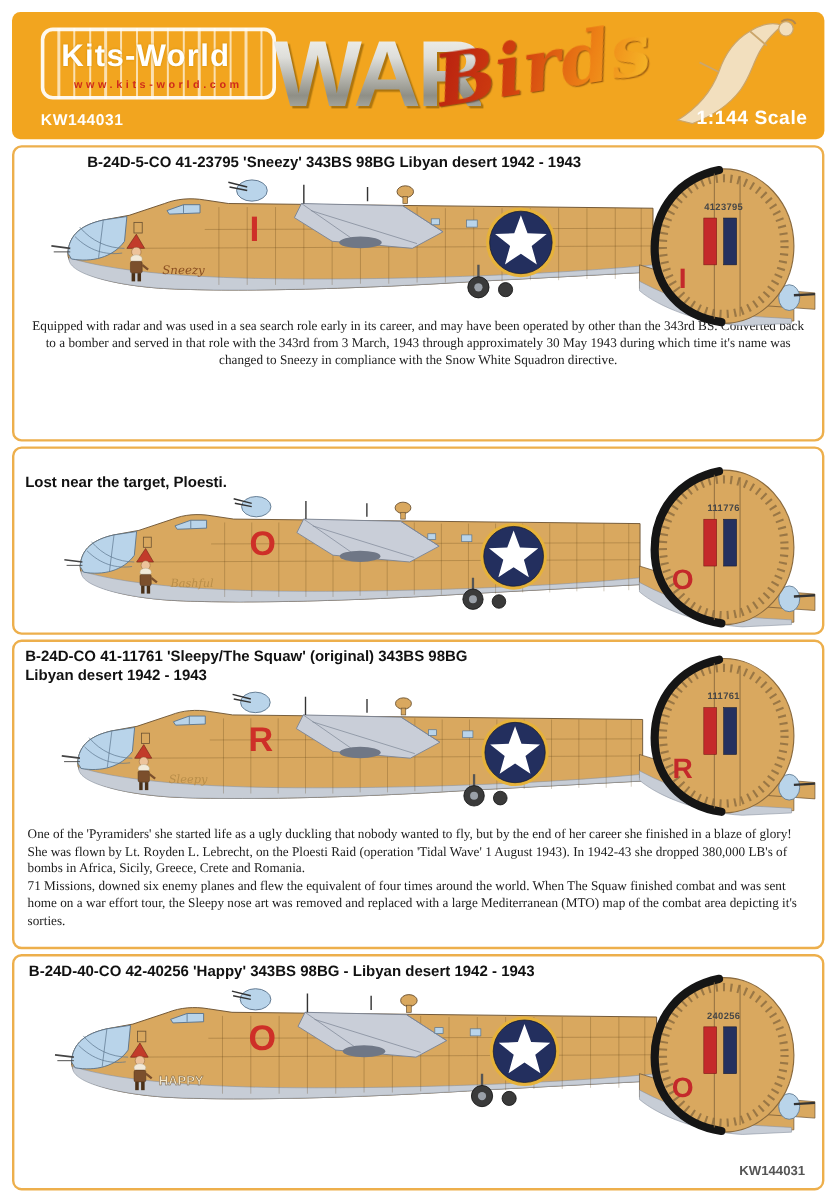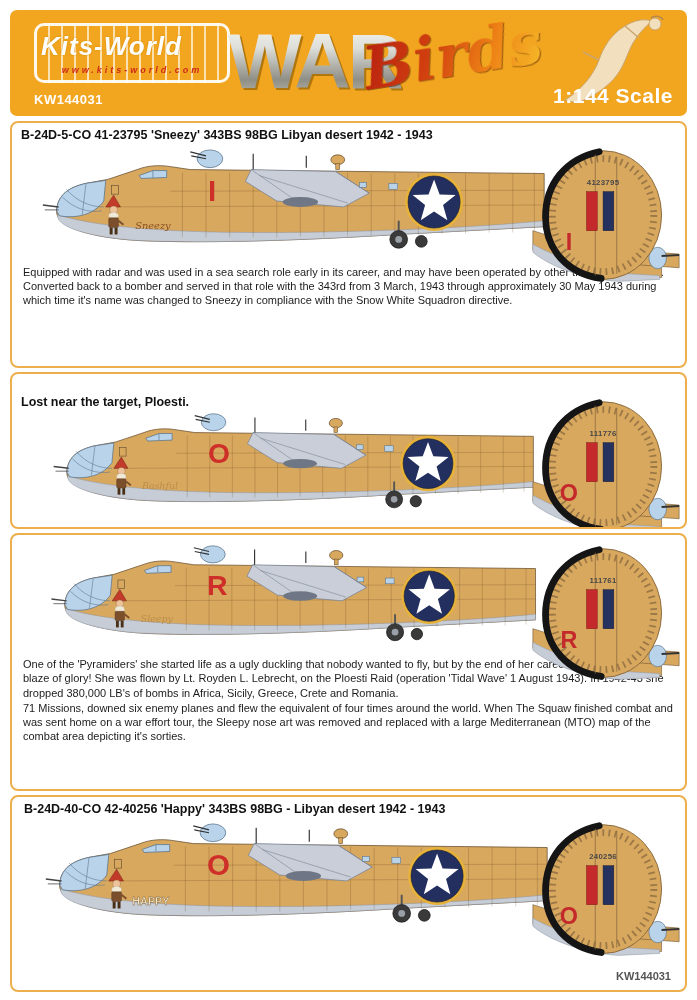--- a/index.html
+++ b/index.html
@@ -2,50 +2,50 @@
 <html><head>
 <meta charset="utf-8">
 <style>
   html,body{margin:0;padding:0;background:#fff;}
   body{width:697px;height:1000px;position:relative;font-family:"Liberation Sans",sans-serif;overflow:hidden;}
   .page{position:absolute;left:10px;top:10px;width:677px;}
 
   
   .hdr{position:relative;height:106px;background:#F2A51F;border-radius:7px;margin-bottom:5px;overflow:hidden;}
   .brand{position:absolute;left:24px;top:13px;width:196px;}
-  .brandbox{border:3px solid rgba(255,255,255,.92);border-radius:10px;padding:5px 4px;
-    background:repeating-linear-gradient(90deg,rgba(255,255,255,0) 0 11px,rgba(255,255,255,.65) 11px 13px);font-style:italic;}
+  .brandbox{border:3px solid rgba(255,255,255,.92);border-radius:10px;padding:5px 14px;
+    background:repeating-linear-gradient(90deg,rgba(255,255,255,0) 0 11px,rgba(255,255,255,.65) 11px 13px);}
   .brandname{font-size:26px;font-weight:800;color:#fff;letter-spacing:1px;text-shadow:0 0 2px #cf8b00;white-space:nowrap;}
   .brandurl{margin-top:3px;font-size:9px;font-weight:700;color:#cf2a1a;letter-spacing:3px;white-space:nowrap;text-align:center;}
   .brandcode{margin-top:9px;font-size:13px;font-weight:700;color:#fff;letter-spacing:.5px;}
   .war{position:absolute;left:218px;top:6px;font-size:78px;font-weight:900;letter-spacing:-3px;
     font-family:"Liberation Sans",sans-serif;
     background:linear-gradient(180deg,#fdfdf6 0%,#dededa 35%,#8f8f86 70%,#cccdc4 100%);
     -webkit-background-clip:text;background-clip:text;color:transparent;
     filter:drop-shadow(2px 2px 0 rgba(120,80,0,.55));}
   .birds{position:absolute;left:352px;top:10px;font-family:"DejaVu Serif",serif;font-style:italic;font-weight:700;
     font-size:60px;transform:rotate(-9deg);
     background:linear-gradient(115deg,#b41c10 0%,#d2410f 40%,#ee8316 70%,#f7c22c 100%);
     -webkit-background-clip:text;background-clip:text;color:transparent;
     filter:drop-shadow(1px 1px 0 rgba(70,20,0,.5));}
   .pinup{position:absolute;left:545px;top:4px;}
-  .scale{position:absolute;right:14px;bottom:8px;font-size:21px;font-weight:800;color:#fff;letter-spacing:.5px;}
+  .scale{position:absolute;right:14px;bottom:8px;font-size:16px;font-weight:800;color:#fff;letter-spacing:.5px;}
 
   
   .sec{position:relative;border:2px solid #EDAF4C;border-radius:8px;background:#fff;
        padding:5px 9px;box-sizing:border-box;margin-bottom:4px;overflow:hidden;}
-  .sec.s1{height:247px;} .sec.s2{height:157px;} .sec.s3{height:258px;} .sec.s4{height:197px;padding-left:12px;}
+  .sec.s1{height:247px;text-align:center;} .sec.s2{height:157px;} .sec.s3{height:258px;} .sec.s4{height:197px;padding-left:12px;}
   .stitle{font-size:12.5px;font-weight:700;color:#111;width:515px;line-height:1.25;}
   .plane{display:block;width:545px;height:116px;margin-top:2px;}
   .s2 .plane{height:111px;margin-top:0;}
   .s3 .plane{height:112px;}
-  .tailwrap{position:absolute;top:18px;right:5px;width:148px;height:156px;}
+  .tailwrap{position:absolute;top:8px;right:5px;width:148px;height:156px;}
   .s3 .tailwrap{top:4px;}
   .para{margin:3px 2px 0 2px;font-size:11px;line-height:1.3;color:#1c1c1c;}
-  .para p{margin:0 0 1px 0;}
+  .para p{margin:0 0 1px 0;font-family:Liberation Serif, serif;}
   .footcode{position:absolute;right:14px;bottom:8px;font-size:11px;font-weight:700;color:#555;}
 
   
   svg text{font-family:"Liberation Sans",sans-serif;}
   .code-letter{font-size:30px;font-weight:700;fill:#CE2F28;}
   .nose-name{font-size:10px;font-style:italic;font-family:"DejaVu Serif",serif;fill:#8a4f22;}
   .s2 .nose-name{fill:#b98e4a;}
   .s3 .nose-name{fill:#b98e4a;}
   .s4 .nose-name{font-family:"Liberation Sans",sans-serif;font-style:normal;font-weight:700;font-size:11px;fill:#f3e6c8;stroke:#6b5232;stroke-width:.35px;}
   .tail-serial{font-size:8px;font-weight:700;fill:#474747;text-anchor:middle;letter-spacing:.3px;}
@@ -205,20 +205,24 @@
     <div class="tailwrap">
       <svg width="148" height="156" viewBox="0 0 150 160">
         <use href="#tail-art"></use>
         <text class="tail-serial" x="72" y="45">111776</text>
         <text class="tail-letter" x="37" y="112">O</text>
       </svg>
     </div>
   </div>
 
   <div class="sec s3">
+    <div class="stitle">
+      <span>B-24D-CO 41-11761  'Sleepy/The Squaw' (original) 343BS 98BG</span><br>
+      <span>Libyan desert 1942 - 1943</span>
+    </div>
     <svg class="plane" viewBox="0 0 510 118">
       <use href="#plane-art"></use>
       <text class="nose-name" x="94" y="84">Sleepy</text>
       <text class="code-letter" x="164" y="56">R</text>
     </svg>
     <div class="tailwrap">
       <svg width="148" height="156" viewBox="0 0 150 160">
         <use href="#tail-art"></use>
         <text class="tail-serial" x="72" y="45">111761</text>
         <text class="tail-letter" x="37" y="112">R</text>

